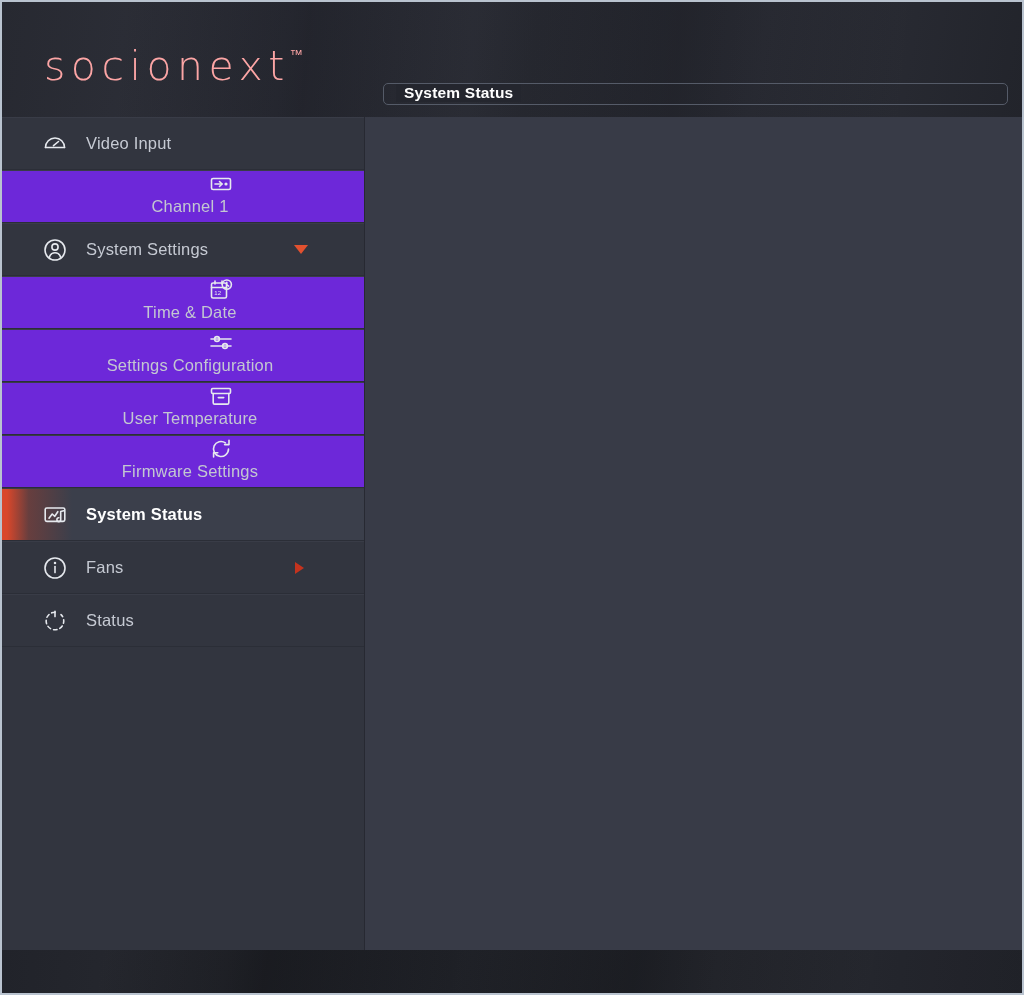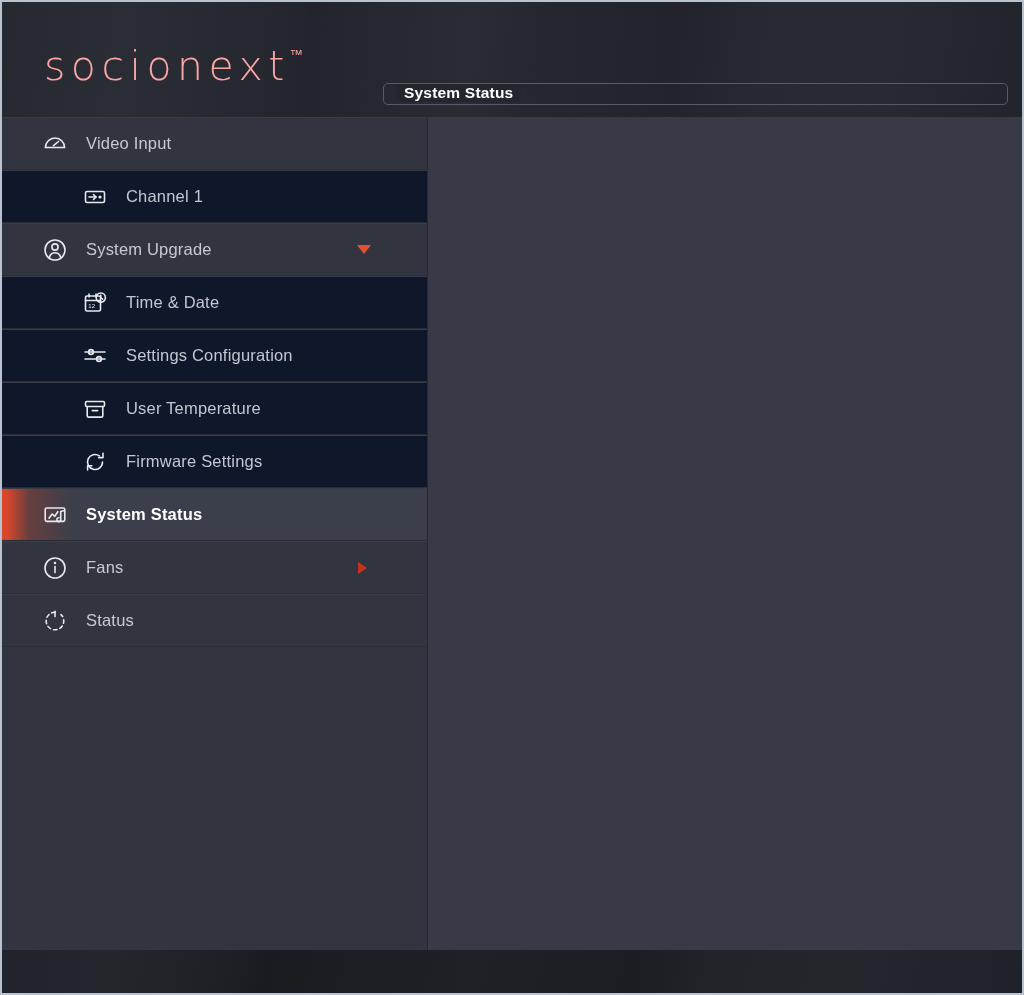--- a/index.html
+++ b/index.html
@@ -54,38 +54,38 @@
     vertical-align: top;
     position: relative;
     top: 2px;
     letter-spacing: 0;
   }
 
   
   .sidebar {
     position: absolute;
     top: 115px; left: 0;
-    width: 426px;
+    width: 363px;
     height: 833px;
     background: #32353f;
     border-right: 1px solid #272932;
     z-index: 3;
   }
 
   .nav-item {
     position: relative;
     height: 53px;
     display: flex;
     align-items: center;
     border-bottom: 1px solid #2b2e37;
     border-top: 1px solid #393c47;
     cursor: pointer;
     background: #32353f;
   }
-  .nav-item.sub { background: #0f172a; }
+  .nav-item.sub { background: #6d28d9; flex-direction: column; }
   .nav-item.active {
     background: #3b3f4b;
   }
   .nav-item.active::before {
     content: "";
     position: absolute;
     top: 0; left: 0;
     width: 70px; height: 100%;
     background: linear-gradient(90deg,#d9472b 0%, #d9472b 7%, rgba(140,62,52,0.55) 38%, rgba(59,63,75,0) 100%);
   }
@@ -296,21 +296,21 @@
         <span class="nav-label">Channel 1</span>
       </div>
       <div class="nav-item">
         <span class="nav-icon">
           <svg width="26" height="26" viewBox="0 0 26 26">
             <circle stroke="currentColor" fill="none" stroke-width="1.6" stroke-linecap="round" stroke-linejoin="round" cx="13" cy="13" r="10"></circle>
             <circle stroke="currentColor" fill="none" stroke-width="1.6" stroke-linecap="round" stroke-linejoin="round" cx="13" cy="10" r="3.1"></circle>
             <path stroke="currentColor" fill="none" stroke-width="1.6" stroke-linecap="round" stroke-linejoin="round" d="M7.2 20.4c1-3 3.2-4.6 5.8-4.6s4.8 1.6 5.8 4.6"></path>
           </svg>
         </span>
-        <span class="nav-label">System Upgrade</span>
+        <span class="nav-label">System Settings</span>
         <span class="caret down"></span>
       </div>
       <div class="nav-item sub">
         <span class="nav-icon">
           <svg width="26" height="26" viewBox="0 0 26 26">
             <rect stroke="currentColor" fill="none" stroke-width="1.6" stroke-linecap="round" stroke-linejoin="round" x="3.5" y="6" width="15" height="15" rx="1.6"></rect>
             <path stroke="currentColor" fill="none" stroke-width="1.6" stroke-linecap="round" stroke-linejoin="round" d="M3.5 10.5h15"></path>
             <path stroke="currentColor" fill="none" stroke-width="1.6" stroke-linecap="round" stroke-linejoin="round" d="M7 4v3M14 4v3"></path>
             <text x="6.3" y="18.4" font-size="6" fill="currentColor" font-family="sans-serif">12</text>
             <circle stroke="currentColor" fill="none" stroke-width="1.6" stroke-linecap="round" stroke-linejoin="round" cx="18.8" cy="7.6" r="4.6"></circle>

